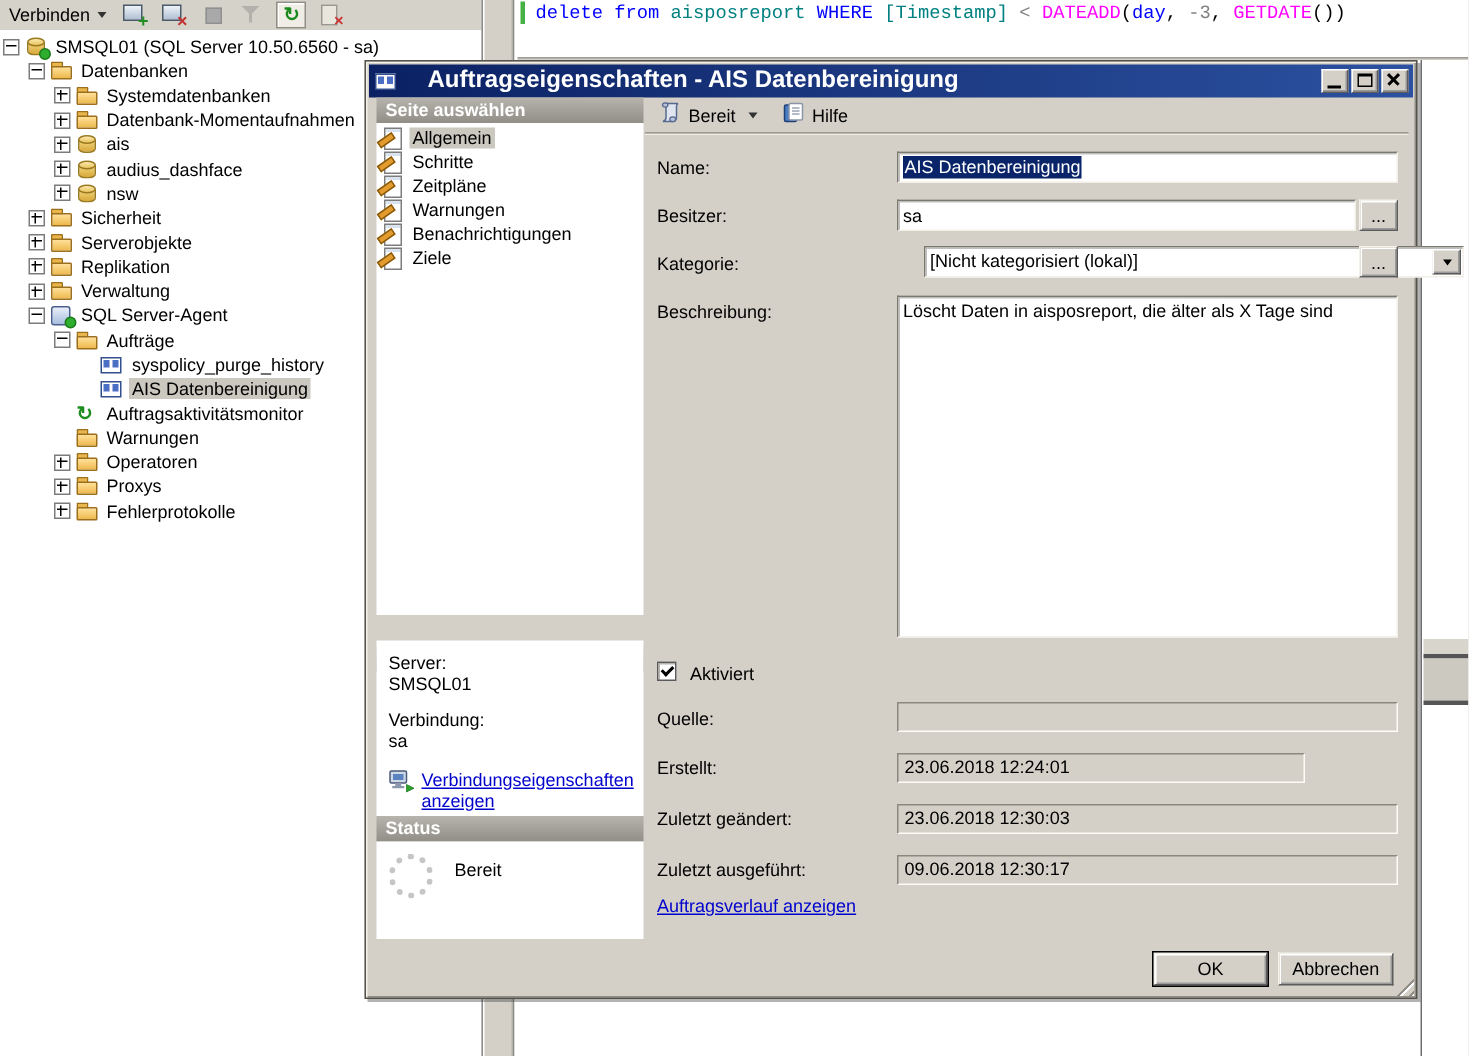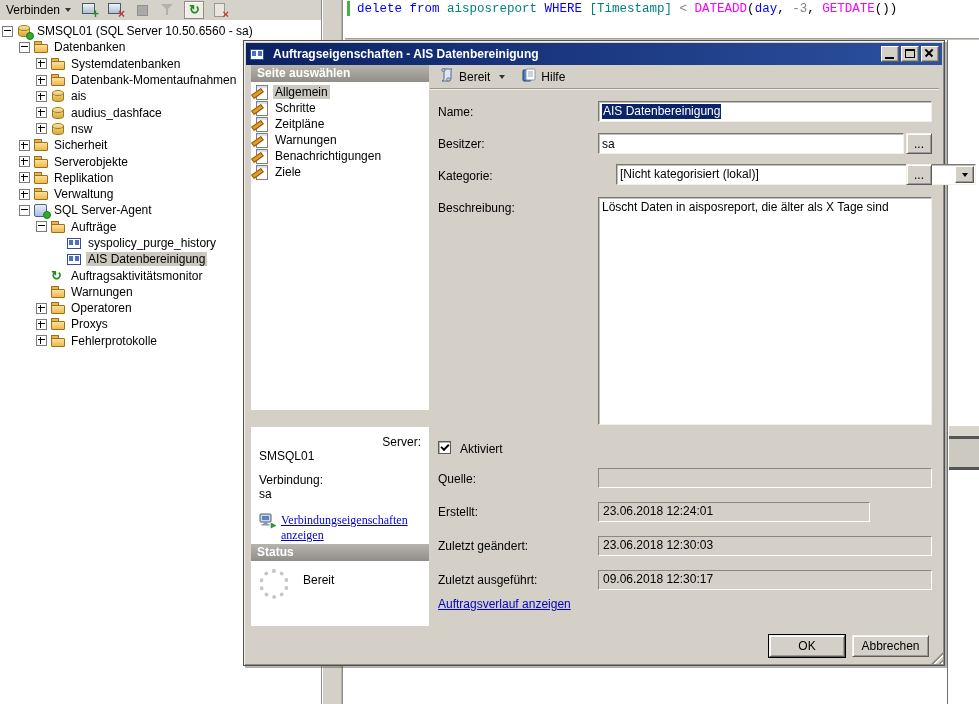--- a/index.html
+++ b/index.html
@@ -53,21 +53,21 @@
   .vline{position:absolute;left:947px;top:40px;width:2px;height:664px;background:linear-gradient(90deg,#6e6e6e 50%,#fff 50%);}
   .hband{position:absolute;left:949px;top:426px;width:30px;height:44px;}
   .hband .s1{height:10px;background:#d8d5cd;}
   .hband .s2{height:3px;background:#555;}
   .hband .s3{height:28px;background:#ccc9c1;}
   .hband .s4{height:3px;background:#555;}
 
   
   .dialog{position:absolute;left:243px;top:40px;width:702px;height:626px;background:#d4d0c8;border:1px solid #55524c;box-sizing:border-box;box-shadow:inset 1px 1px 0 #f3f1ea,inset -1px -1px 0 #8f8d86,2px 2px 0 rgba(64,64,64,.4);z-index:10;}
   .titlebar{position:absolute;left:2px;top:2px;width:696px;height:22px;background:linear-gradient(90deg,#0b2163,#2c51a0);display:flex;align-items:center;padding-left:4px;box-sizing:border-box;}
-  .title-text{color:#fff;font-weight:bold;font-size:12px;margin-left:4px;flex:1;}
+  .title-text{color:#fff;font-weight:bold;font-size:16px;margin-left:16px;flex:1;}
   .titlebar .ic-job::before{background:#fff;}
   .winbtns{display:flex;gap:2px;margin-right:3px;}
   .wbtn{width:16px;height:14px;background:#d4d0c8;border:1px solid;border-color:#fff #5c5c5c #5c5c5c #fff;box-shadow:inset -1px -1px 0 #9a9a9a;position:relative;}
   .btn-min::after{content:"";position:absolute;left:3px;right:4px;bottom:2px;height:2px;background:#000;}
   .btn-max::after{content:"";position:absolute;left:3px;right:3px;top:2px;bottom:3px;border:1px solid #000;border-top-width:2px;}
   .btn-close::before,.btn-close::after{content:"";position:absolute;left:2px;top:5px;width:10px;height:1.6px;background:#000;}
   .btn-close::before{transform:rotate(45deg);} .btn-close::after{transform:rotate(-45deg);}
 
   .lp-header{position:absolute;left:7px;width:178px;height:17px;background:linear-gradient(180deg,#b6b4ad,#908e87);color:#fff;font-weight:bold;line-height:17px;padding-left:6px;box-sizing:border-box;}
   .lp-white{position:absolute;left:7px;width:178px;background:#fff;box-sizing:border-box;}
@@ -89,24 +89,24 @@
   .combo{padding-right:20px;}
   .combo-text{line-height:15px;display:block;overflow:hidden;white-space:nowrap;}
   .combo-btn{position:absolute;right:1px;top:1px;bottom:1px;width:17px;background:#d4d0c8;border:1px solid;border-color:#fff #5c5c5c #5c5c5c #fff;box-shadow:inset -1px -1px 0 #9a9a9a;display:flex;align-items:center;justify-content:center;}
   .arrow-down{width:0;height:0;border-left:3.5px solid transparent;border-right:3.5px solid transparent;border-top:4px solid #000;}
   textarea.field{resize:none;outline:none;}
   .dfield{position:absolute;background:#d4d0c8;border:1px solid;border-color:#8a887f #fdfcf7 #fdfcf7 #8a887f;box-sizing:border-box;font-size:12px;line-height:17px;padding-left:4px;}
   .checkbox{position:absolute;width:13px;height:13px;background:#fff;border:1px solid #5a5a5a;box-shadow:inset 1px 1px 0 #b5b2aa;box-sizing:border-box;}
   .checkmark::after{content:"";position:absolute;left:2px;top:2px;width:6px;height:3px;border-left:2px solid #000;border-bottom:2px solid #000;transform:rotate(-45deg);}
   .link{position:absolute;color:#0000cc;text-decoration:underline;cursor:pointer;font-size:12px;}
   .conn-label{font-size:12px;margin-top:10px;}
-  .conn-label:first-child{margin-top:0;text-align:right;}
+  .conn-label:first-child{margin-top:0;}
   .conn-value{font-size:12px;}
   .conn-link-row{display:flex;gap:4px;margin-top:12px;align-items:flex-start;}
-  .conn-link-row .link{position:static;display:inline-block;font-family:Liberation Serif, serif;}
+  .conn-link-row .link{position:static;display:inline-block;}
   .spinner{display:inline-block;width:22px;height:22px;border-radius:50%;border:4px dotted #c6c6c6;box-sizing:content-box;}
   .btn{position:absolute;background:#d4d0c8;border:1px solid;border-color:#f3f1ea #5c5c5c #5c5c5c #f3f1ea;box-shadow:inset 1px 1px 0 #fff,inset -1px -1px 0 #9a9a9a;font:12px "Liberation Sans",sans-serif;}
   .btn.default{outline:1px solid #000;}
   .grip{position:absolute;left:687px;top:611px;width:12px;height:12px;background:repeating-linear-gradient(315deg,#fff 0 1.5px,#8f8d86 1.5px 3px,rgba(0,0,0,0) 3px 5.5px);clip-path:polygon(100% 0,100% 100%,0 100%);}
 </style>
 </head>
 <body>
 
 <div id="root">
 

